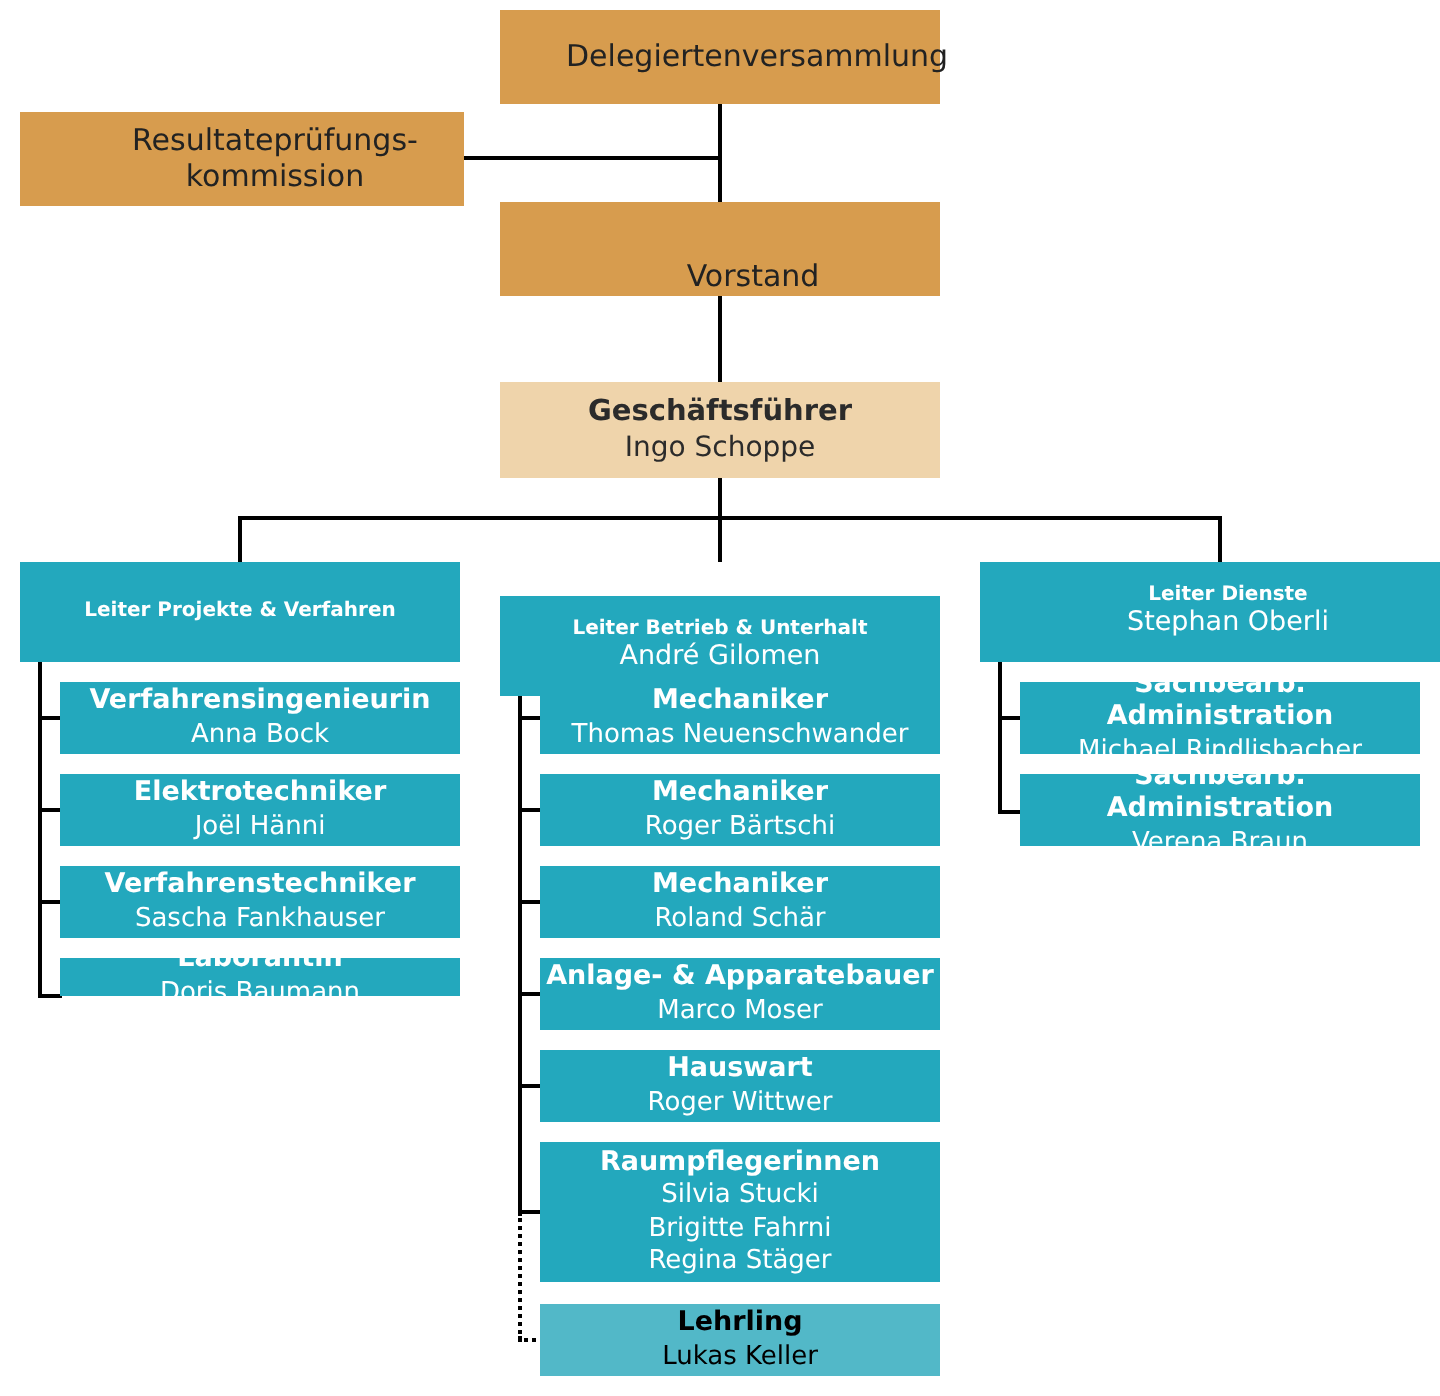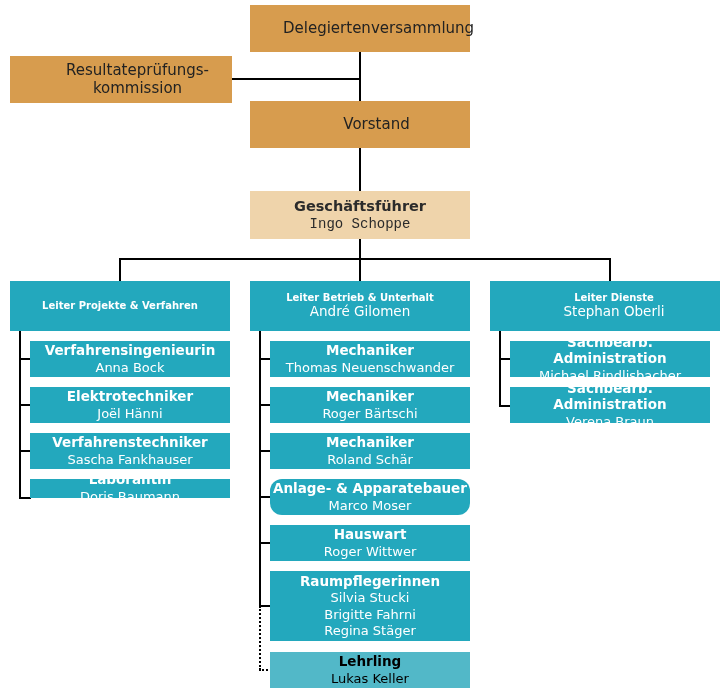--- a/index.html
+++ b/index.html
@@ -54,21 +54,20 @@
     color: #2b2b2b;
   }
   .box.beige .role {
     font-size: 14.5px;
     font-weight: bold;
   }
   .box.beige .person {
     font-size: 14px;
     font-weight: 400;
     margin-top: 1px;
-    font-family: Liberation Mono, monospace;
   }
   
   .box.teal {
     background: #23a8bd;
     color: #ffffff;
   }
   .box.teal-light {
     background: #52b8c8;
     color: #000000;
   }
@@ -113,21 +112,21 @@
 
   <div class="box orange" style="left:250px; top:5px; width:220px; height:47px;">
     <span class="role">Delegiertenversammlung</span>
   </div>
 
   <div class="box orange" style="left:10px; top:56px; width:222px; height:47px;">
     <span class="role">Resultateprüfungs-</span>
     <span class="role">kommission</span>
   </div>
 
-  <div class="box orange" style="left:250px; top:101px; width:220px; height:47px;">
+  <div class="box orange" style="left:250px; top:101px; width:220px; height:47px;justify-content:flex-end;">
     <span class="role">Vorstand</span>
   </div>
 
   <div class="box beige" style="left:250px; top:191px; width:220px; height:48px;">
     <span class="role">Geschäftsführer</span>
     <span class="person">Ingo Schoppe</span>
   </div>
 
   <div class="conn v" style="left:359px; top:52px; height:49px;"></div>
 
@@ -166,21 +165,21 @@
     <span class="person">Sascha Fankhauser</span>
   </div>
   <div class="conn h" style="left:19px; top:450px; width:12px;"></div>
 
   <div class="box teal" style="left:30px; top:479px; width:200px; height:19px;">
     <span class="role">Laborantin</span>
     <span class="person">Doris Baumann</span>
   </div>
   <div class="conn h" style="left:19px; top:497px; width:12px;"></div>
 
-  <div class="box teal head" style="left:250px; top:281px; width:220px; height:50px;">
+  <div class="box teal head" style="left:250px; top:298px; width:220px; height:50px;">
     <span class="role">Leiter Betrieb &amp; Unterhalt</span>
     <span class="person">André Gilomen</span>
   </div>
 
   <div class="conn v" style="left:259px; top:331px; height:275px;"></div>
 
   <div class="box teal" style="left:270px; top:341px; width:200px; height:36px;">
     <span class="role">Mechaniker</span>
     <span class="person">Thomas Neuenschwander</span>
   </div>
@@ -191,21 +190,21 @@
     <span class="person">Roger Bärtschi</span>
   </div>
   <div class="conn h" style="left:259px; top:404px; width:12px;"></div>
 
   <div class="box teal" style="left:270px; top:433px; width:200px; height:36px;">
     <span class="role">Mechaniker</span>
     <span class="person">Roland Schär</span>
   </div>
   <div class="conn h" style="left:259px; top:450px; width:12px;"></div>
 
-  <div class="box teal" style="left:270px; top:479px; width:200px; height:36px;border-radius:12px;">
+  <div class="box teal" style="left:270px; top:479px; width:200px; height:36px;">
     <span class="role">Anlage- &amp; Apparatebauer</span>
     <span class="person">Marco Moser</span>
   </div>
   <div class="conn h" style="left:259px; top:496px; width:12px;"></div>
 
   <div class="box teal" style="left:270px; top:525px; width:200px; height:36px;">
     <span class="role">Hauswart</span>
     <span class="person">Roger Wittwer</span>
   </div>
   <div class="conn h" style="left:259px; top:542px; width:12px;"></div>

